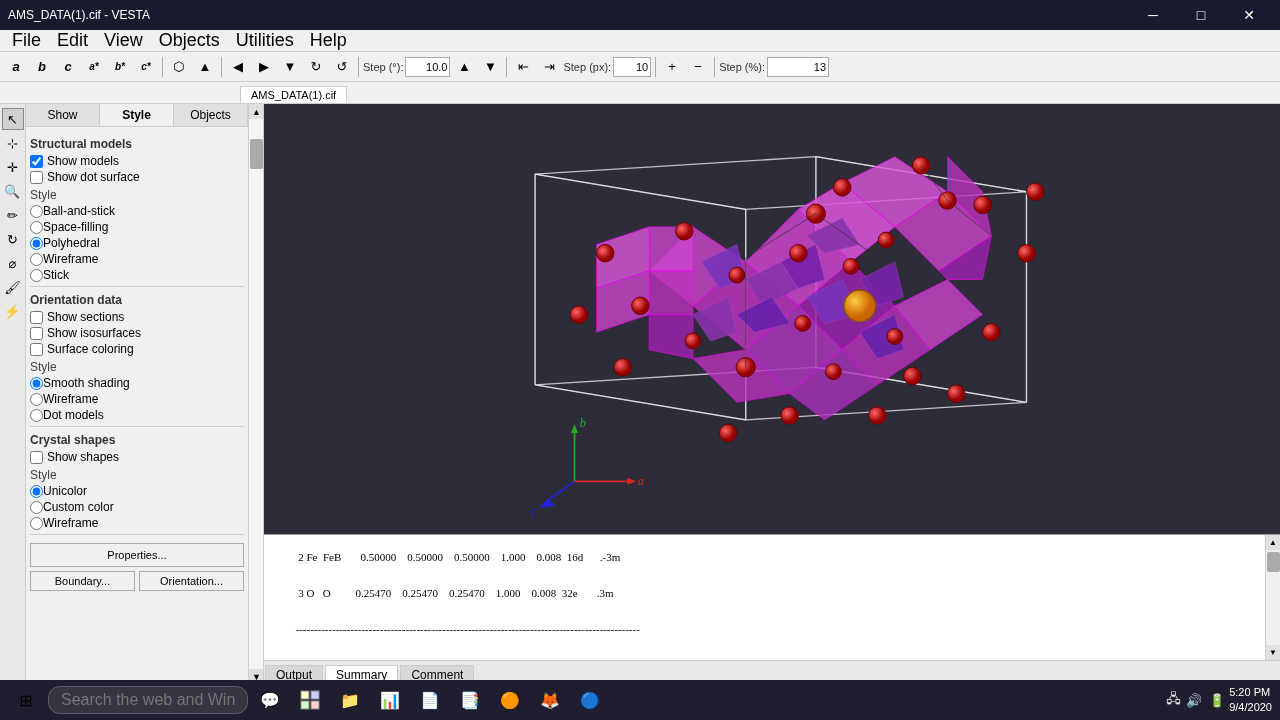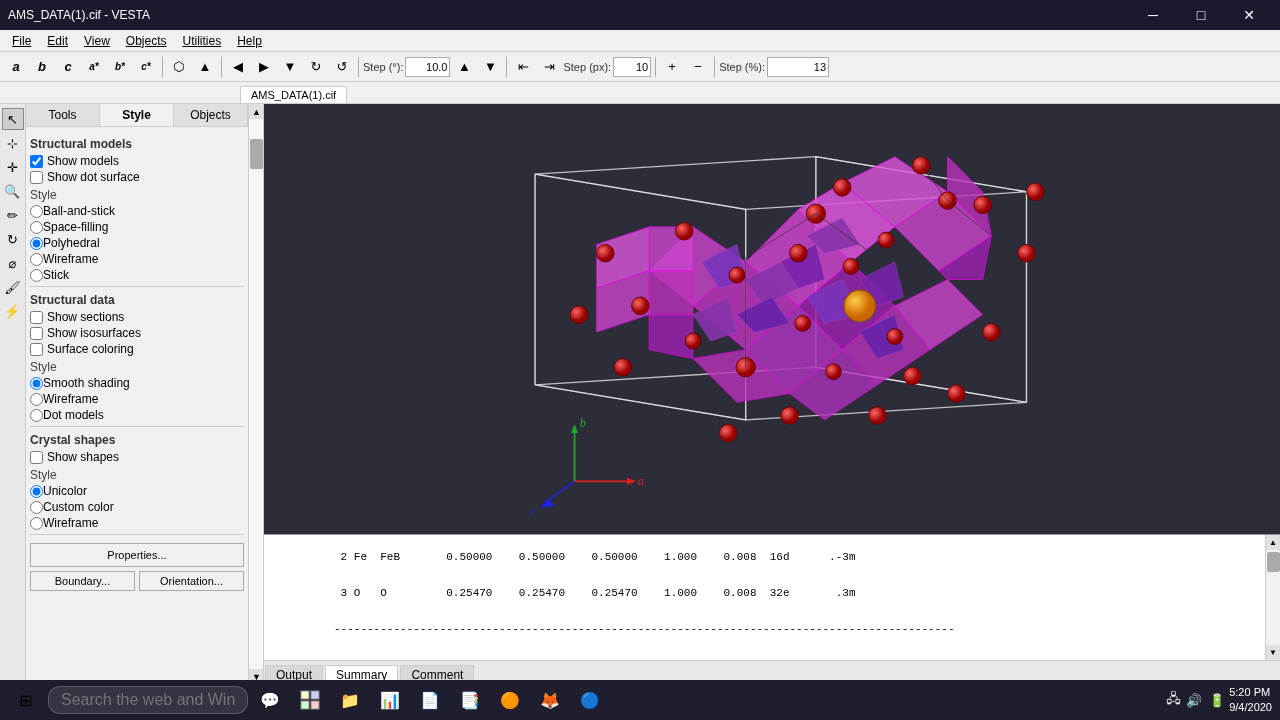--- a/index.html
+++ b/index.html
@@ -5,21 +5,21 @@
     * { box-sizing: border-box; margin: 0; padding: 0; }
     body { font-family: 'Segoe UI', Tahoma, Geneva, Verdana, sans-serif; font-size: 12px; background: #f0f0f0; width: 1280px; height: 720px; overflow: hidden; }
     
     
     #titlebar { background: #1a1a2e; color: white; height: 30px; display: flex; align-items: center; justify-content: space-between; padding: 0 8px; }
     #titlebar-controls { display: flex; gap: 2px; }
     .title-btn { width: 46px; height: 30px; display: flex; align-items: center; justify-content: center; cursor: pointer; font-size: 14px; color: white; background: transparent; border: none; }
 
     
     #menubar { background: #f0f0f0; height: 22px; display: flex; align-items: center; border-bottom: 1px solid #ccc; padding: 0 4px; }
-    .menu-item { padding: 2px 8px; cursor: pointer; font-size: 12px; text-decoration: underline; }
+    .menu-item { padding: 2px 8px; cursor: pointer; font-size: 18px; }
 
     
     #toolbar { background: #f0f0f0; height: 30px; display: flex; align-items: center; border-bottom: 1px solid #ccc; padding: 2px 4px; gap: 2px; flex-wrap: nowrap; }
     .tool-btn { width: 24px; height: 24px; display: flex; align-items: center; justify-content: center; border: 1px solid transparent; cursor: pointer; font-size: 13px; background: transparent; }
     .toolbar-separator { width: 1px; height: 20px; background: #aaa; margin: 0 2px; }
     .toolbar-label { font-size: 11px; color: #333; white-space: nowrap; }
     .toolbar-input { width: 45px; height: 20px; border: 1px solid #aaa; padding: 0 2px; font-size: 11px; text-align: right; }
 
     
     #main { display: flex; height: calc(720px - 30px - 22px - 30px - 22px - 36px); }
@@ -58,21 +58,21 @@
     .scroll-track { flex: 1; background: #f5f5f5; position: relative; }
     .scroll-thumb { width: 13px; height: 30px; background: #aaa; margin: 0 auto; border-radius: 2px; position: absolute; top: 20px; left: 1px; }
 
     
     #center-area { flex: 1; display: flex; flex-direction: column; }
     #viewport { flex: 1; background: #2d2d3a; position: relative; overflow: hidden; }
     .crystal-svg { width: 100%; height: 100%; }
 
     
     #bottom-panel { height: 150px; border-top: 1px solid #999; background: white; display: flex; flex-direction: column; }
-    #bottom-content { flex: 1; overflow-y: auto; padding: 4px; font-family: Liberation Mono, monospace; font-size: 11px; background: white; color: #000; white-space: pre; }
+    #bottom-content { flex: 1; overflow-y: auto; padding: 4px; font-family: Liberation Serif, serif; font-size: 11px; background: white; color: #000; white-space: pre; }
     #bottom-tabs { display: flex; background: #e8e8e8; border-top: 1px solid #ccc; height: 24px; align-items: flex-end; }
     .bottom-tab { padding: 2px 10px; background: #d8d8d8; border: 1px solid #ccc; border-bottom: none; font-size: 12px; cursor: pointer; margin: 0 1px; }
     .bottom-tab.active { background: white; }
     #bottom-panel-row { display: flex; flex: 1; overflow: hidden; }
 
     
     #taskbar { background: #1e1e2e; height: 40px; display: flex; align-items: center; justify-content: space-between; padding: 0 8px; position: absolute; bottom: 0; left: 0; right: 0; }
     #taskbar-left { display: flex; align-items: center; gap: 4px; }
     #taskbar-right { display: flex; align-items: center; gap: 4px; color: white; font-size: 11px; }
     .taskbar-icon { width: 36px; height: 36px; display: flex; align-items: center; justify-content: center; cursor: pointer; border-radius: 4px; font-size: 16px; }
@@ -160,21 +160,21 @@
     <div class="side-icon">↻</div>
     <div class="side-icon">⌀</div>
     <div class="side-icon">🖌</div>
     <div class="side-icon">⚡</div>
   </div>
 
   <div id="left-panel" style="display:flex;flex-direction:row;">
     <div style="flex:1;display:flex;flex-direction:column;">
 
       <div id="panel-tabs">
-        <div class="panel-tab">Tools</div>
+        <div class="panel-tab">Show</div>
         <div class="panel-tab active">Style</div>
         <div class="panel-tab">Objects</div>
       </div>
 
       <div id="panel-content">
 
         <div class="section-header">Structural models</div>
         <div class="checkbox-row">
           <input type="checkbox" checked="" id="showModels" style="">
           <label for="showModels">Show models</label>
@@ -200,21 +200,21 @@
           <input type="radio" name="structStyle" id="wire" style="">
           <label for="wire">Wireframe</label>
         </div>
         <div class="radio-row">
           <input type="radio" name="structStyle" id="stick" style="">
           <label for="stick">Stick</label>
         </div>
 
         <div class="divider"></div>
 
-        <div class="section-header">Structural data</div>
+        <div class="section-header">Orientation data</div>
         <div class="checkbox-row">
           <input type="checkbox" id="showSec" style="">
           <label for="showSec">Show sections</label>
         </div>
         <div class="checkbox-row">
           <input type="checkbox" id="showIso" style="">
           <label for="showIso">Show isosurfaces</label>
         </div>
         <div class="checkbox-row">
           <input type="checkbox" id="surfCol" style="">

